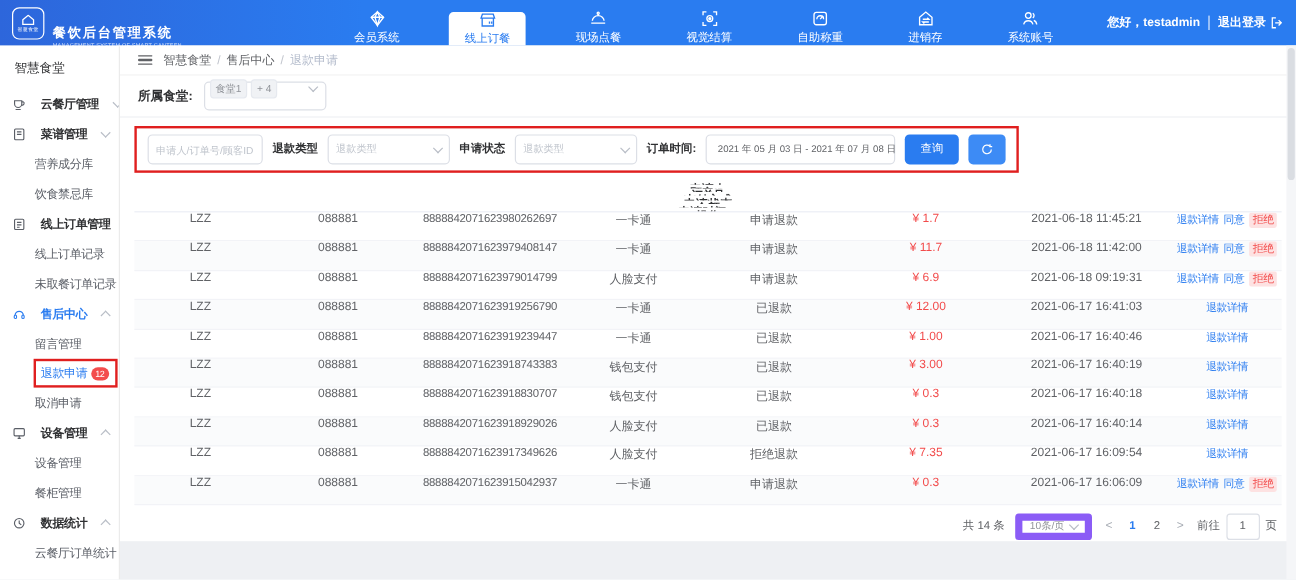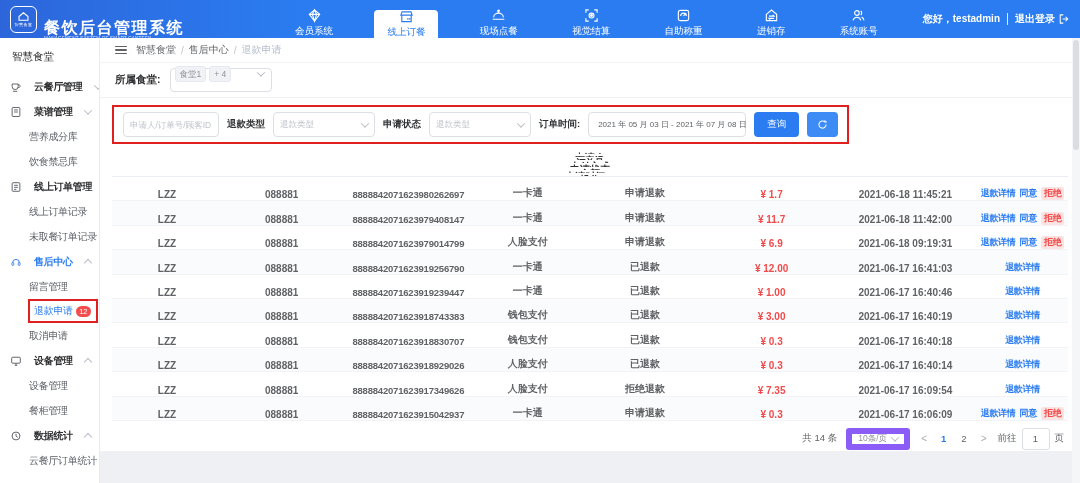--- a/index.html
+++ b/index.html
@@ -5,21 +5,21 @@
   * { margin:0; padding:0; box-sizing:border-box; }
   html,body { width:1080px; height:483px; overflow:hidden; }
   body { font-family:"Liberation Sans","DejaVu Sans",sans-serif; background:#eef0f3; position:relative; }
 
   
   .navbar { height:38px; background:linear-gradient(90deg,#2d66db 0%,#2a7cf0 28%,#2a7cf0 100%); display:flex; color:#fff; }
   .brand { display:flex; align-items:center; gap:7px; padding:0 10px; width:248px; flex:none; }
   .logo { width:27px; height:27px; border:1.4px solid #fff; border-radius:6px; display:flex; flex-direction:column; align-items:center; justify-content:center; gap:1px; }
   .logo svg { display:block; }
   .logo-text { font-size:4px; letter-spacing:.5px; white-space:nowrap; }
-  .brand-title { font-size:16px; font-weight:bold; letter-spacing:1.5px; line-height:14px;margin-top:24px; }
+  .brand-title { font-size:11px; font-weight:bold; letter-spacing:1.5px; line-height:14px;margin-top:24px; }
   .brand-sub { font-size:5px; opacity:.8; letter-spacing:.2px; transform:scale(.92); transform-origin:left; }
   .nav { flex:1; display:flex; justify-content:space-between; align-items:stretch; padding:8px 28px 0 34px;text-align:center; }
   .nav-item { display:flex; flex-direction:column; align-items:center; justify-content:center; gap:2px; font-size:9.5px; padding:0 13px; cursor:pointer; white-space:nowrap; }
   .nav-item svg { display:block; }
   .nav-item.active { background:#fff; color:#2a7cf0; border-radius:4px 4px 0 0; margin-top:2px; }
   .nav-right { display:flex; align-items:center; gap:7px; padding:0 10px 0 4px; font-size:10px; flex:none; white-space:nowrap; }
   .nav-divider { width:1px; height:12px; background:rgba(255,255,255,.85); }
   .logout { display:flex; align-items:center; gap:3px; cursor:pointer; font-weight:bold; }
   .greeting { font-weight:bold; }
 
@@ -61,21 +61,21 @@
   .f-label { font-size:9.5px; color:#303133; font-weight:bold; white-space:nowrap; }
   .f-select { width:102px; height:25px; border:1px solid #dcdfe6; border-radius:4px; display:flex; align-items:center; padding:0 6px; font-size:8.5px; color:#bfc4cc; cursor:pointer; background:#fff; }
   .f-select .chev { margin-left:auto; }
   .f-date { height:25px; width:158px; border:1px solid #dcdfe6; border-radius:4px; display:flex; align-items:center; gap:4px; padding:0 5px; font-size:8px; color:#606266; white-space:nowrap; background:#fff; cursor:pointer; }
   .btn { height:25px; border:none; border-radius:4px; background:#2a7cf0; color:#fff; font-size:9.5px; padding:4px 13px; cursor:pointer; display:flex; align-items:center; justify-content:center; font-family:inherit; }
   .btn-refresh { padding:0 10px; background:#3d8bf5; }
 
   
   .table { margin-top:7px; }
   .th-row { display:flex; height:26px; align-items:center; font-size:10px; font-weight:bold; color:#303133; border-bottom:1px solid #ebeef5;flex-direction:column; }
-  .tr { display:flex; height:24.4px; align-items:flex-end; font-size:10px; color:#606266; border-bottom:1px solid #f2f3f7;font-weight:bold; }
+  .tr { display:flex; height:24.4px; align-items:flex-start; font-size:10px; color:#606266; border-bottom:1px solid #f2f3f7; }
   .tr:nth-child(even) { background:#fafbfc; }
   .td,.th { text-align:center; overflow:hidden; white-space:nowrap; }
   .c1{width:11.5%}.c2{width:12.5%}.c3{width:14%}.c4{width:11%}.c5{width:13.5%}.c6{width:13%}.c7{width:15%}.c8{width:9.5%}
   .c3{font-size:9.5px; letter-spacing:-.2px;}
   .amount { color:#f24b4b; }
   .sort-caret { display:inline-flex; flex-direction:column; gap:1px; margin-left:3px; vertical-align:1px; }
   .sort-caret i { width:0; height:0; border-left:3px solid transparent; border-right:3px solid transparent; }
   .sort-caret .up-t { border-bottom:4px solid #c0c4cc; }
   .sort-caret .dn-t { border-top:4px solid #c0c4cc; }
   .ops { display:flex; justify-content:center; gap:4px; font-size:9px; letter-spacing:-.3px; }

